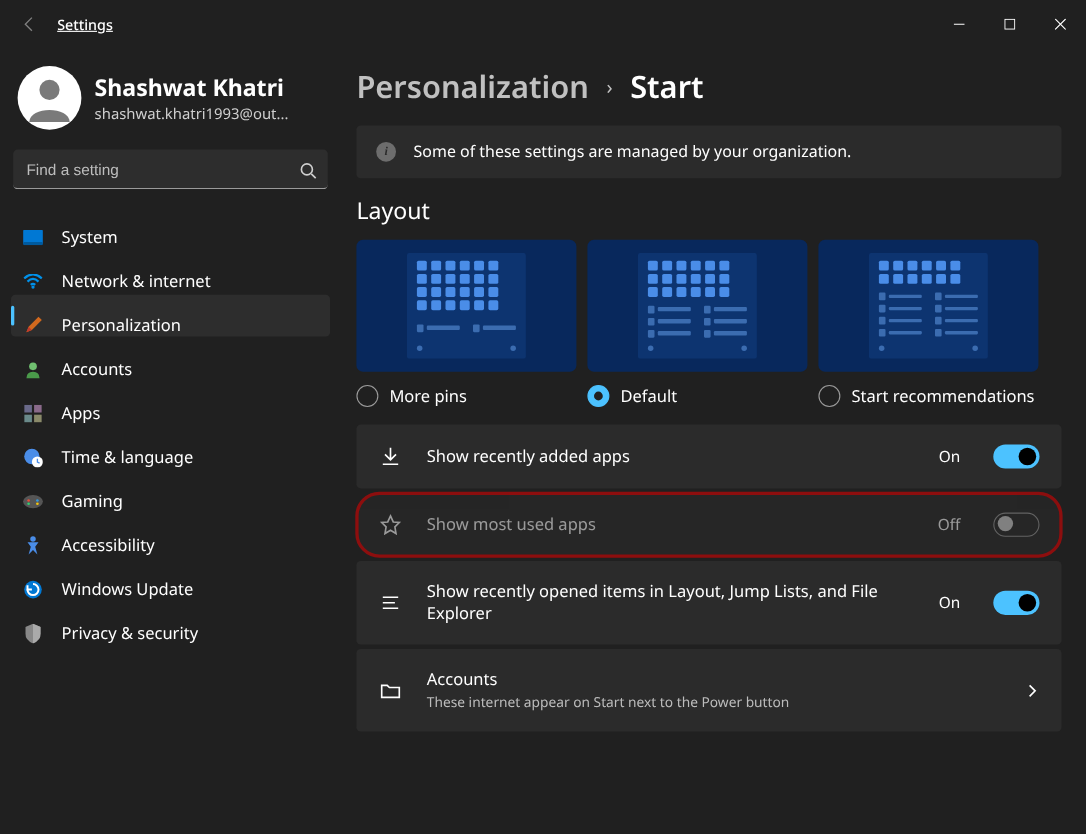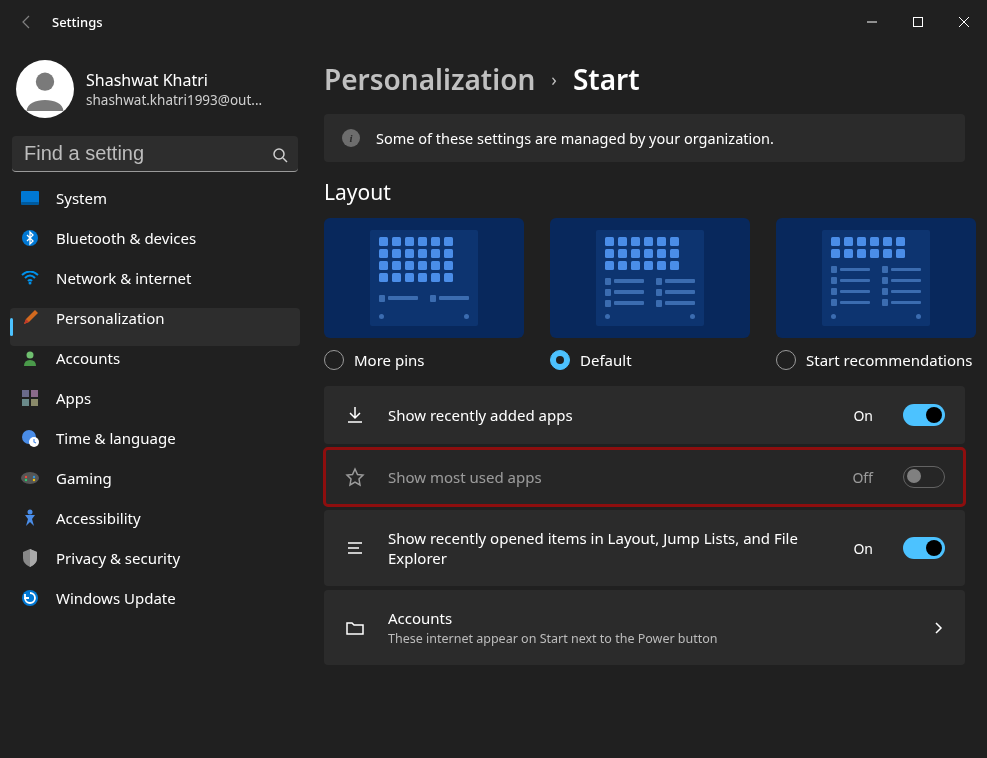--- a/index.html
+++ b/index.html
@@ -1,61 +1,61 @@
 <!DOCTYPE html>
 <html><head>
 <meta charset="utf-8">
 <style>
   * { box-sizing: border-box; margin: 0; padding: 0; }
   html, body { width: 987px; height: 758px; background: #202020; color: #ffffff; font-family: "Segoe UI", "Segoe UI Variable", system-ui, sans-serif; overflow: hidden; }
   
   
-  .titlebar { height: 44px; display: flex; align-items: center; padding-left: 10px; }
+  .titlebar { height: 44px; display: flex; align-items: center; padding-left: 10px; text-decoration: underline; }
   .back-btn { width: 34px; height: 34px; display: flex; align-items: center; justify-content: center; color: #808080; font-size: 16px; cursor: pointer; }
   .title { font-size: 13px; font-weight: 500; margin-left: 8px; }
   .win-controls { margin-left: auto; display: flex; }
   .win-btn { width: 46px; height: 32px; display: flex; align-items: center; justify-content: center; cursor: pointer; }
   .win-btn svg { width: 10px; height: 10px; stroke: #fff; stroke-width: 1; fill: none; }
   
   .body-area { display: flex; height: calc(100% - 44px); }
   
   
   .sidebar { width: 308px; padding: 8px 8px 8px 10px; flex-shrink: 0; }
   .user-row { display: flex; align-items: center; gap: 12px; padding: 8px 6px 18px 6px; }
   .avatar { width: 58px; height: 58px; border-radius: 50%; background: #fff; display: flex; align-items: center; justify-content: center; }
   .avatar svg { width: 44px; height: 44px; fill: #7a7a7a; }
   .user-text { display: flex; flex-direction: column; overflow: hidden; }
-  .user-name { font-size: 16px; font-weight: 400; }
+  .user-name { font-size: 21px; font-weight: 700; }
   .user-email { font-size: 13.5px; color: #cfcfcf; white-space: nowrap; overflow: hidden; text-overflow: ellipsis; }
   
   .search { position: relative; margin: 0 2px 16px 2px; }
-  .search input { width: 100%; height: 36px; background: #2d2d2d; border: none; border-bottom: 1.5px solid #9a9a9a; border-radius: 4px; color: #fff; padding: 0 40px 0 12px; font-size: 20px; outline: none; }
+  .search input { width: 100%; height: 36px; background: #2d2d2d; border: none; border-bottom: 1.5px solid #9a9a9a; border-radius: 4px; color: #fff; padding: 0 40px 0 12px; font-size: 14px; outline: none; }
   .search input::placeholder { color: #bdbdbd; }
   .search .mag { position: absolute; right: 10px; top: 50%; transform: translateY(-50%); width: 16px; height: 16px; }
   .search .mag svg { stroke: #cfcfcf; fill: none; stroke-width: 1.5; }
   
   .nav { display: flex; flex-direction: column; gap: 2px; }
-  .nav-item { display: flex; align-items: flex-start; height: 38px; padding: 0 10px 0 10px; border-radius: 4px; cursor: pointer; position: relative; font-size: 15px; color: #ffffff; gap: 16px; }
+  .nav-item { display: flex; align-items: flex-end; height: 38px; padding: 0 10px 0 10px; border-radius: 4px; cursor: pointer; position: relative; font-size: 15px; color: #ffffff; gap: 16px; }
   .nav-item.active { background: #2d2d2d; }
   .nav-item.active::before { content: ""; position: absolute; left: 0; top: 10px; bottom: 10px; width: 3px; background: #4cc2ff; border-radius: 2px; }
   .nav-icon { width: 20px; height: 20px; display: flex; align-items: center; justify-content: center; font-size: 16px; }
   
   
   .main { flex: 1; padding: 16px 22px 0 16px; overflow-y: auto; }
   .crumb { display: flex; align-items: center; gap: 16px; margin-bottom: 16px; }
   .crumb-parent { font-size: 28px; font-weight: 600; color: #c0c0c0; cursor: pointer; }
   .crumb-sep { font-size: 18px; color: #c0c0c0; }
   .crumb-current { font-size: 28px; font-weight: 600; }
   
   .org-banner { background: #2b2b2b; border-radius: 4px; padding: 14px 18px; display: flex; align-items: center; gap: 16px; margin-bottom: 16px; font-size: 14.5px; color: #ffffff; }
   .info-icn { width: 18px; height: 18px; border-radius: 50%; background: #6d6d6d; display: flex; align-items: center; justify-content: center; font-size: 11px; font-family: Georgia, serif; font-style: italic; font-weight: bold; color: #2b2b2b; }
   
   .section-label { font-size: 21px; font-weight: 400; margin: 2px 0 12px 0; }
   
-  .layout-row { display: flex; gap: 26px; margin-bottom: 16px; }
+  .layout-row { display: flex; gap: 10px; margin-bottom: 16px; }
   .layout-card { display: flex; flex-direction: column; gap: 12px; width: 200px; }
   .layout-preview { width: 200px; height: 120px; background: #08285c; border-radius: 6px; display: flex; align-items: center; justify-content: center; cursor: pointer; }
   .start-panel { width: 108px; height: 96px; background: #0d3470; border-radius: 2px; padding: 7px 9px; display: flex; flex-direction: column; justify-content: space-between; }
   .pin-grid { display: flex; flex-direction: column; gap: 3px; }
   .pin-row { display: flex; gap: 4px; }
   .pin { width: 9px; height: 9px; background: #4a8de8; border-radius: 1.5px; }
   .rec-list { display: flex; flex-direction: column; gap: 3px; }
   .rec-row { display: flex; gap: 3px; align-items: center; }
   .rec-sq { width: 7px; height: 7px; background: #3b6cb0; border-radius: 1px; }
   .rec-line { height: 3.5px; background: #3b6cb0; border-radius: 1px; flex: 1; }
@@ -63,21 +63,21 @@
   .bb-dot { width: 5px; height: 5px; background: #3b6cb0; border-radius: 50%; }
   
   .radio-row { display: flex; align-items: flex-start; gap: 10px; }
   .radio { width: 20px; height: 20px; border-radius: 50%; border: 1.5px solid #9a9a9a; display: flex; align-items: center; justify-content: center; cursor: pointer; flex-shrink: 0; }
   .radio.sel { border-color: #4cc2ff; background: #4cc2ff; }
   .radio.sel::after { content: ""; width: 8px; height: 8px; border-radius: 50%; background: #202020; }
   .radio-label { font-size: 15px; }
   
   .setting-row { background: #2b2b2b; border-radius: 4px; padding: 18px 20px; display: flex; align-items: center; gap: 22px; margin-bottom: 4px; }
   .setting-row.disabled { opacity: 0.55; }
-  .setting-row.highlighted { outline: 3px solid #e60000; outline-offset: -2px; }
+  .setting-row.highlighted { outline: 3px solid #e60000; outline-offset: -2px; border-radius: 21px; }
   .set-icon { width: 22px; height: 22px; display: flex; align-items: center; justify-content: center; color: #ffffff; }
   .set-icon svg { stroke: #fff; fill: none; stroke-width: 1.5; }
   .set-text { flex: 1; display: flex; flex-direction: column; gap: 2px; }
   .set-title { font-size: 15px; }
   .set-sub { font-size: 12.5px; color: #bcbcbc; }
   .set-state { font-size: 14px; margin-right: 8px; }
   .toggle { width: 42px; height: 22px; border-radius: 11px; position: relative; cursor: pointer; }
   .toggle.on { background: #4cc2ff; }
   .toggle.on::after { content: ""; position: absolute; right: 3px; top: 3px; width: 16px; height: 16px; background: #000; border-radius: 50%; }
   .toggle.off { background: transparent; border: 1.5px solid #9a9a9a; }
@@ -144,29 +144,20 @@
         <span class="nav-icon">
           <svg width="18" height="14" viewBox="0 0 18 14">
               <rect x="0" y="0" width="18" height="13" rx="1" fill="#0078d4"></rect>
               <rect x="0" y="11" width="18" height="3" rx="1" fill="#005a9e"></rect>
             </svg>
         </span>
         <span>System</span>
       </div>
       <div class="nav-item">
         <span class="nav-icon">
-          <svg width="16" height="16" viewBox="0 0 16 16">
-              <circle cx="8" cy="8" r="8" fill="#0078d4"></circle>
-              <path d="M5 5 L11 11 L8 14 L8 2 L11 5 L5 11" stroke="#fff" stroke-width="1.3" fill="none"></path>
-            </svg>
-        </span>
-        <span>Bluetooth &amp; devices</span>
-      </div>
-      <div class="nav-item">
-        <span class="nav-icon">
           <svg width="18" height="14" viewBox="0 0 18 14">
               <path d="M1 4 Q9 -3 17 4" stroke="#0091ea" stroke-width="2" fill="none"></path>
               <path d="M4 7 Q9 2 14 7" stroke="#0091ea" stroke-width="2" fill="none"></path>
               <path d="M7 10 Q9 8 11 10" stroke="#0091ea" stroke-width="2" fill="none"></path>
               <circle cx="9" cy="12" r="1.5" fill="#0091ea"></circle>
             </svg>
         </span>
         <span>Network &amp; internet</span>
       </div>
       <div class="nav-item active">
@@ -224,36 +215,36 @@
         <span class="nav-icon">
           <svg width="16" height="18" viewBox="0 0 16 18">
               <circle cx="8" cy="3" r="2.5" fill="#4a8de8"></circle>
               <path d="M3 6 L13 6 L10 10 L12 17 L8 13 L4 17 L6 10 Z" fill="#4a8de8"></path>
             </svg>
         </span>
         <span>Accessibility</span>
       </div>
       <div class="nav-item">
         <span class="nav-icon">
-          <svg width="14" height="18" viewBox="0 0 14 18">
-              <path d="M7 0 L14 3 L14 9 Q14 15 7 18 Q0 15 0 9 L0 3 Z" fill="#888"></path>
-              <path d="M7 0 L14 3 L14 9 Q14 15 7 18 Z" fill="#aaa"></path>
-            </svg>
-        </span>
-        <span>Privacy &amp; security</span>
-      </div>
-      <div class="nav-item">
-        <span class="nav-icon">
           <svg width="18" height="18" viewBox="0 0 18 18">
               <circle cx="9" cy="9" r="8" fill="#0078d4"></circle>
               <path d="M9 4 A5 5 0 1 1 4 9" stroke="#fff" stroke-width="1.8" fill="none"></path>
               <path d="M4 5 L4 9 L8 9" stroke="#fff" stroke-width="1.8" fill="none"></path>
             </svg>
         </span>
         <span>Windows Update</span>
+      </div>
+      <div class="nav-item">
+        <span class="nav-icon">
+          <svg width="14" height="18" viewBox="0 0 14 18">
+              <path d="M7 0 L14 3 L14 9 Q14 15 7 18 Q0 15 0 9 L0 3 Z" fill="#888"></path>
+              <path d="M7 0 L14 3 L14 9 Q14 15 7 18 Z" fill="#aaa"></path>
+            </svg>
+        </span>
+        <span>Privacy &amp; security</span>
       </div>
     </nav>
   </aside>
 
   <main class="main">
     <div class="crumb">
       <span class="crumb-parent">Personalization</span>
       <span class="crumb-sep">›</span>
       <span class="crumb-current">Start</span>
     </div>

